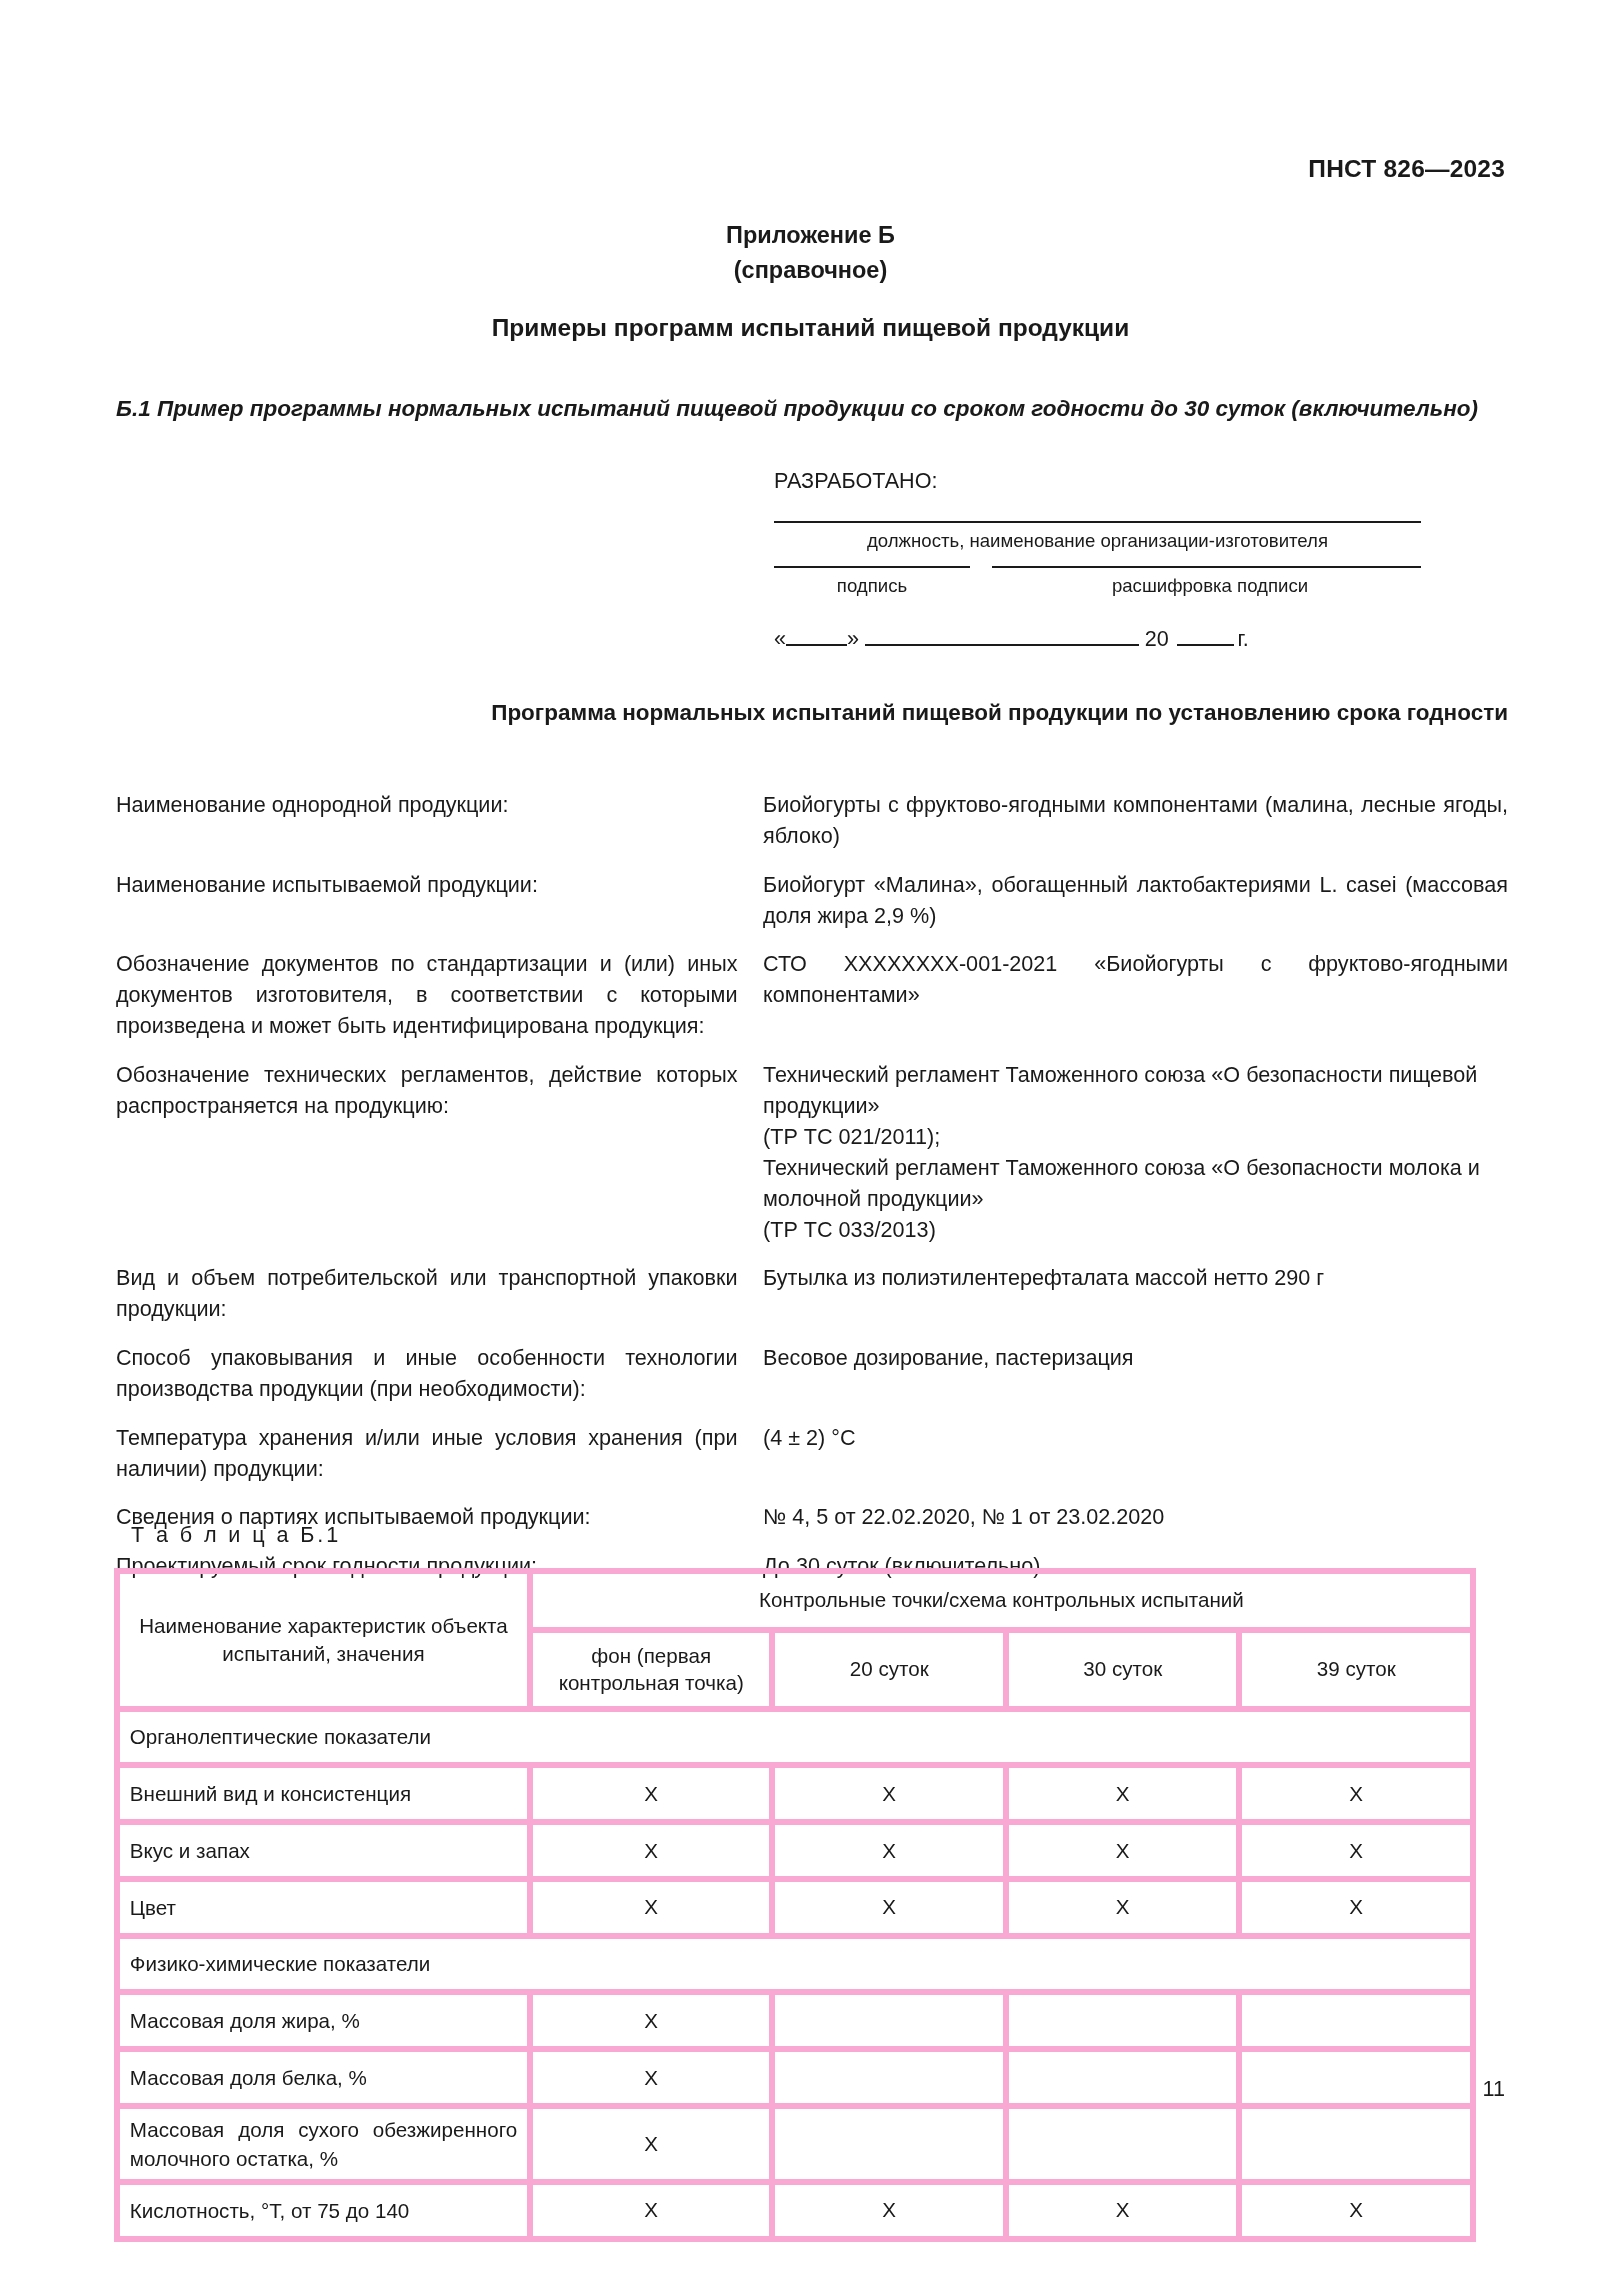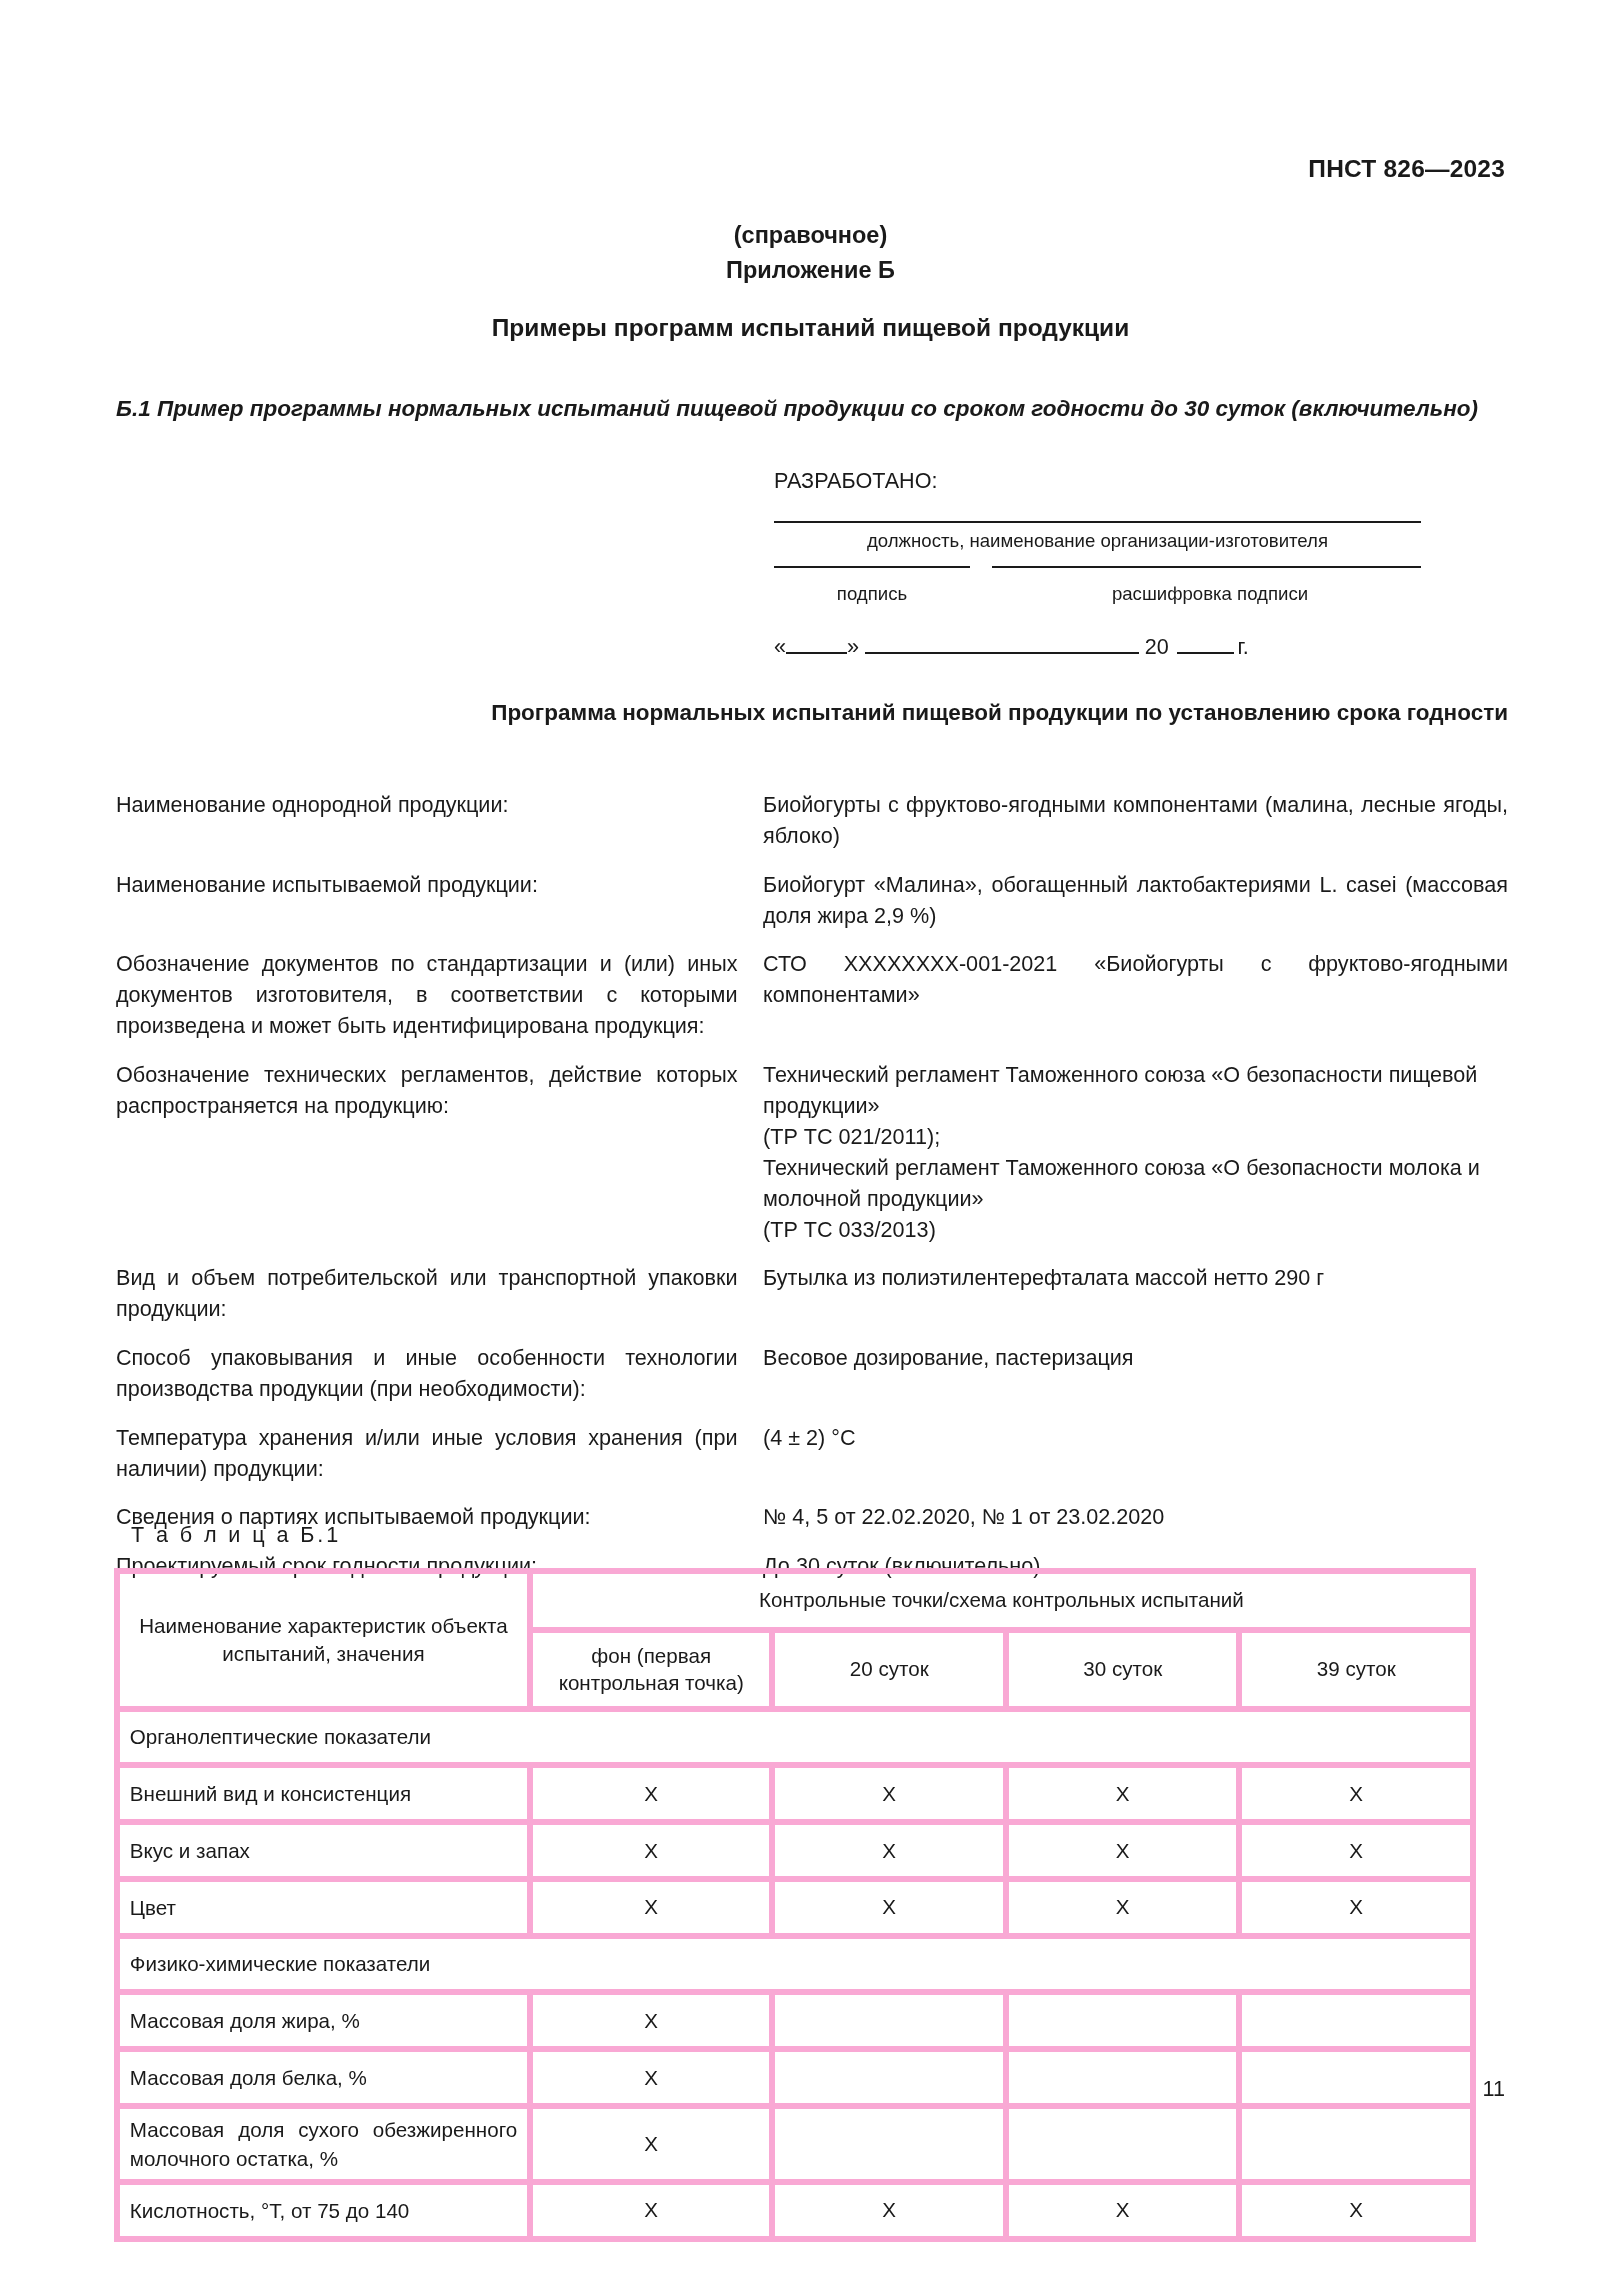--- a/index.html
+++ b/index.html
@@ -95,21 +95,21 @@
   .sig-rules {
     display: flex;
     gap: 21.6px;
   }
   .sig-rules .r1 { width: 196px; border-bottom: 2px solid #1a1a1a; height: 0; }
   .sig-rules .r2 { flex: 1; border-bottom: 2px solid #1a1a1a; height: 0; }
   .sig-caps {
     display: flex;
     gap: 29px;
     font-size: 18.6px;
-    margin-top: 15px;
+    margin-top: 7px;
     align-items: flex-end;
   }
   .sig-caps .c1 { width: 196px; text-align: center; }
   .sig-caps .c2 { flex: 1; text-align: center; }
 
   .date-line {
     margin-top: 29px;
     font-size: 21.6px;
     display: flex;
     align-items: baseline;
@@ -221,22 +221,22 @@
   }
 </style>
 </head>
 <body>
 
 <div class="page">
 
   <div class="doc-header">ПНСТ 826—2023</div>
 
   <div class="annex-block">
+    <div>Приложение Б</div>
     <div>(справочное)</div>
-    <div>Приложение Б</div>
   </div>
 
   <div class="main-title">Примеры программ испытаний пищевой продукции</div>
 
   <div class="section-heading">Б.1 Пример программы нормальных испытаний пищевой продукции со сроком годности до 30 суток (включительно)</div>
 
   <div class="dev-block">
     <div class="dev-label">РАЗРАБОТАНО:</div>
 
     <div class="rule-full"></div>

